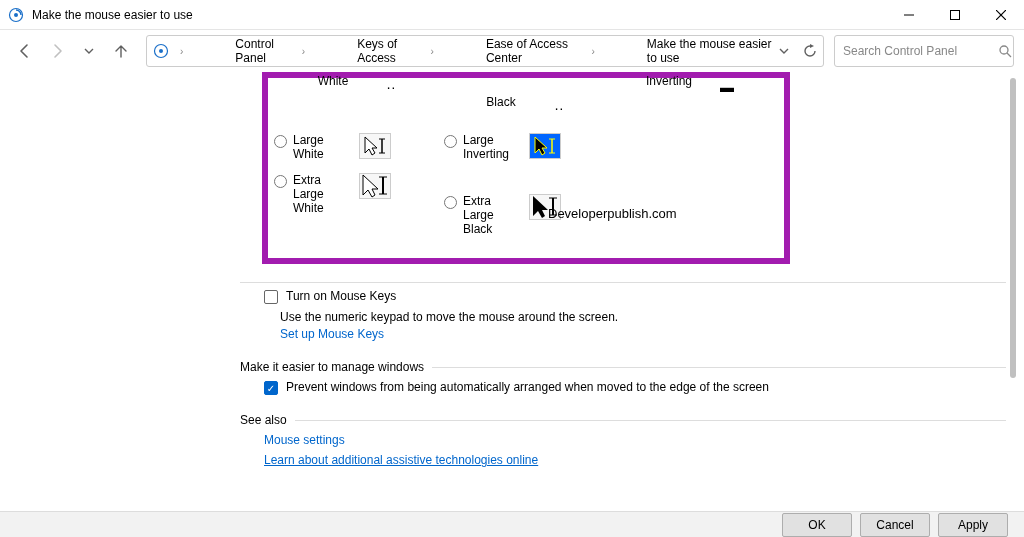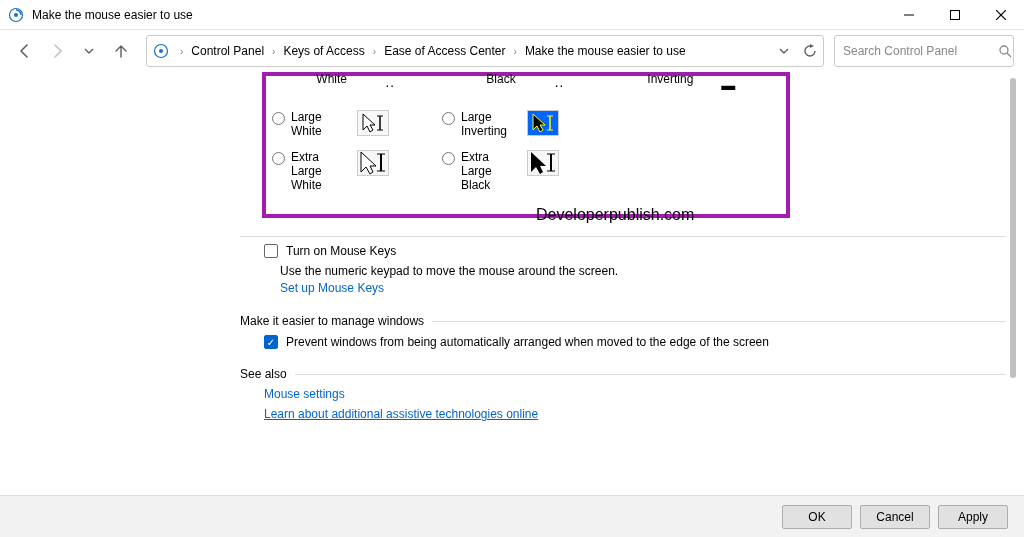--- a/index.html
+++ b/index.html
@@ -11,65 +11,65 @@
   .titlebar .title { font-size: 12px; color: #000; flex: 1; }
   .titlebar .winbtn { width: 46px; height: 30px; display: inline-flex; align-items: center; justify-content: center; font-size: 12px; color: #333; cursor: default; }
 
   
   .navbar { height: 42px; display: flex; align-items: center; padding: 0 10px; gap: 2px; }
   .navbar .nav-btn { width: 30px; height: 30px; display: inline-flex; align-items: center; justify-content: center; color: #666; border-radius: 3px; }
   .navbar .nav-btn.disabled { color: #bbb; }
   .breadcrumb-wrap { flex: 1; margin: 0 8px; height: 32px; border: 1px solid #ccc; border-radius: 3px; display: flex; align-items: center; padding: 0 6px; font-size: 12px; color: #000; }
   .breadcrumb-wrap .bc-icon { width: 16px; height: 16px; margin-right: 6px; display:inline-flex; align-items:center; justify-content:center;}
   .breadcrumb-wrap .bc-sep { color: #888; padding: 0 5px; font-size: 10px; }
-  .breadcrumb-wrap .bc-item { padding: 2px 3px; }
+  .breadcrumb-wrap .bc-item { padding: 2px 3px; margin-left: 44px; }
   .breadcrumb-wrap .bc-right { margin-left: auto; display:flex; align-items:center; gap: 14px;}
   .search-wrap { width: 180px; height: 32px; border: 1px solid #ccc; border-radius: 3px; display: flex; align-items: center; padding: 0 8px; font-size: 12px; color: #888; }
   .search-wrap input { border: none; outline: none; flex: 1; font-size: 12px; color: #333; }
   .search-wrap input::placeholder { color: #888; }
   .search-wrap .sicon { color: #888; }
 
   
   .content { position: absolute; top: 72px; bottom: 38px; left: 0; right: 0; padding: 0 18px 0 240px; overflow: hidden; }
   .scroller { position:absolute; right:4px; top: 6px; bottom: 6px; width: 16px;}
   .scroller .thumb{ position:absolute; top:0; height:300px; width:6px; right:4px; border-radius:4px; background:#c0c0c0;}
 
-  .pointer-grid-frame { border: 4px solid #a21caf; width: 528px; margin-left: 22px; padding-bottom: 14px; }
+  .pointer-grid-frame { border: 6px solid #a21caf; width: 528px; margin-left: 22px; padding-bottom: 14px; }
   .pointer-row { display: flex; padding: 4px 6px 8px 6px; }
   .pointer-cell { display: flex; align-items: flex-start; gap: 6px; }
   .pointer-cell.c1 { width: 170px; }
-  .pointer-cell.c2 { width: 170px; }
+  .pointer-cell.c2 { width: 170px; margin-top: 21px; }
   .pointer-cell.c3 { width: 170px; }
   .pointer-cell input[type=radio]{ margin-top: 2px; flex: 0 0 12px; background:#fff;}
   .pointer-cell .lbl { font-size: 12px; color: #000; width: 60px; }
   .pointer-cell .preview { width: 32px; height: 26px; border: 1px solid #ccc; background: #f7f7f7; display:inline-flex; align-items:center; justify-content:center; font-size: 14px; }
   .pointer-cell .preview.inv { background: #0066ff; }
   .pointer-row.top .lbl { text-align:center; width:48px }
   .pointer-row.top .pointer-cell { justify-content:center; gap: 18px;}
   .pointer-row.top .preview{ border:none; background: transparent;}
 
-  .watermark { position: absolute; top: 134px; left: 536px; font-size: 16px; color: #000; }
+  .watermark { position: absolute; top: 134px; left: 548px; font-size: 13px; color: #000; }
 
   .section-title { font-size: 12px; color: #000; margin-top: 16px; }
   .indent { padding-left: 24px; }
-  .check-row { display: flex; align-items: center; gap: 8px; font-size: 12px; color: #000; margin: 6px 0; }
+  .check-row { display: flex; align-items: flex-start; gap: 8px; font-size: 12px; color: #000; margin: 6px 0; }
   .check-row .cbox { width: 14px; height: 14px; border: 1px solid #666; border-radius: 2px; display: inline-flex; align-items: center; justify-content: center; flex-shrink: 0; margin-top: 1px; background: #fff; }
   .check-row .cbox.checked { background: #0066cc; border-color: #0066cc; color: #fff; font-size: 10px; }
   .sub-text { font-size: 12px; color: #000; padding-left: 40px; margin-top: 2px; }
   .link { color: #0066cc; font-size: 12px; cursor: pointer; }
   .link.indent2 { padding-left: 40px; display:inline-block; }
   .link.under { text-decoration: underline; }
   .see-also .link { display: block; margin: 6px 0 4px 24px; }
 
   .sec-title-row { display:flex; align-items:center; gap:8px; margin-top:18px;}
   .sec-title-row .section-title{ margin-top:0; white-space:nowrap;}
   .sec-title-row hr { flex:1; border:none; border-top:1px solid #ddd; }
 
   
-  .bottombar { position: absolute; bottom: 0; left: 0; right: 0; height: 42px; background: #f2f2f2; border-top: 1px solid #ddd; display: flex; align-items: center; justify-content: flex-end; padding: 0 16px; gap: 8px; }
+  .bottombar { position: absolute; bottom: 0; left: 0; right: 0; height: 26px; background: #f2f2f2; border-top: 1px solid #ddd; display: flex; align-items: center; justify-content: flex-end; padding: 0 16px; gap: 8px; }
   .bottombar .btn { min-width: 70px; height: 24px; border: 1px solid #adadad; background: #e1e1e1; font-size: 12px; padding: 0 14px; border-radius: 2px; }
 
   svg { display:block; }
 </style>
 </head>
 <body>
 
 <div class="titlebar">
   <span class="app-icon">
     <svg width="16" height="16" viewBox="0 0 16 16">

